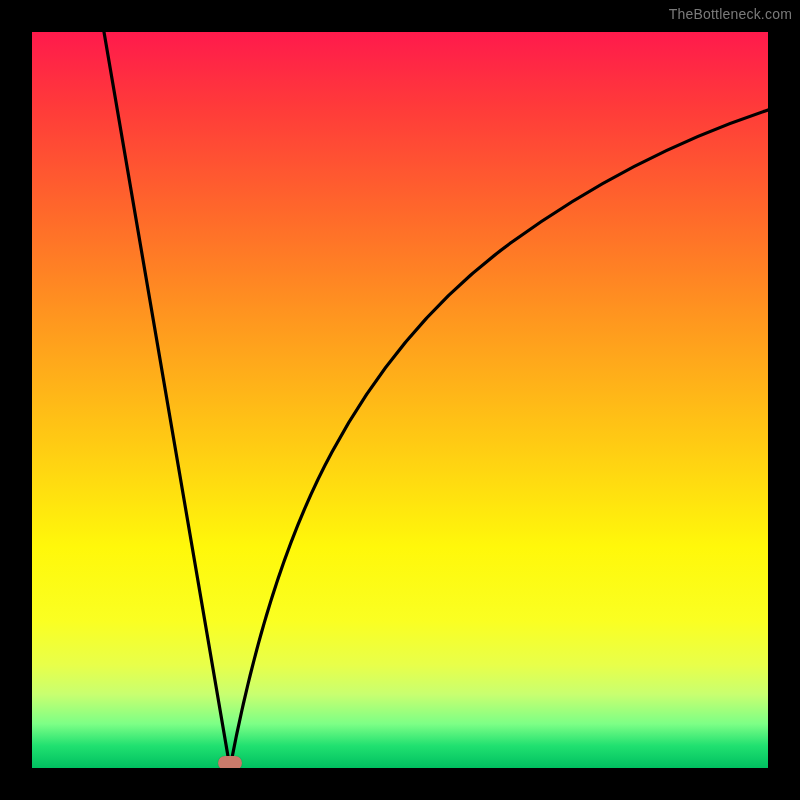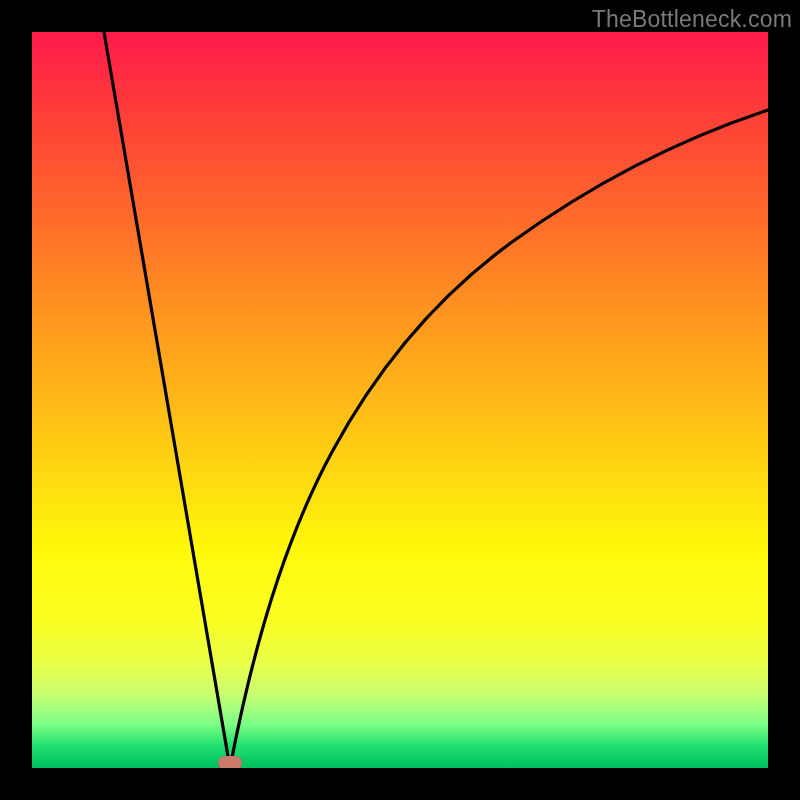--- a/index.html
+++ b/index.html
@@ -58,21 +58,21 @@
     background: #c97a6a;
     border-radius: 7px;
     transform: translate(-50%, -50%);
     box-shadow: 0 0 1px rgba(0,0,0,0.3);
   }
   .watermark {
     position: absolute;
     top: 6px;
     right: 8px;
     color: #7a7a7a;
-    font-size: 23px;
+    font-size: 14px;
     font-weight: 500;
     letter-spacing: 0.2px;
     user-select: none;
   }
 </style>
 </head>
 <body>
 
 <div class="frame">
 

